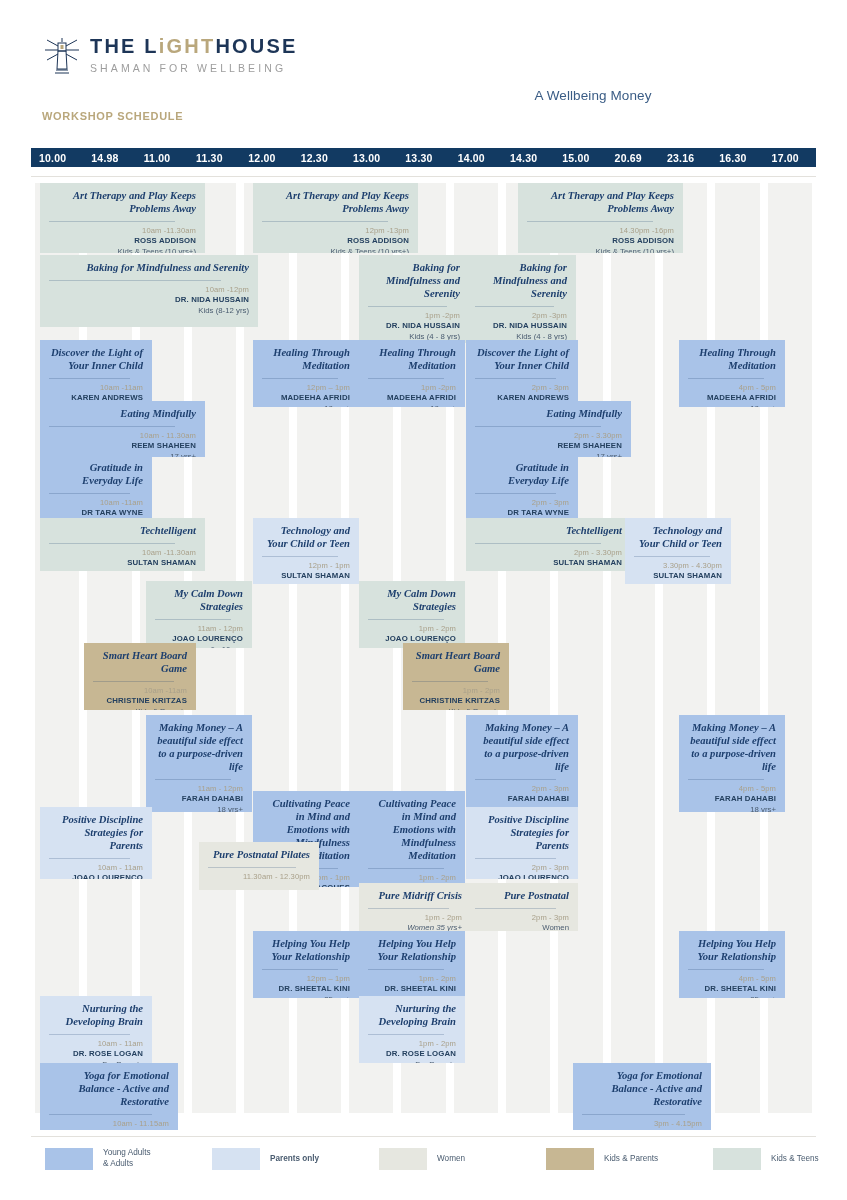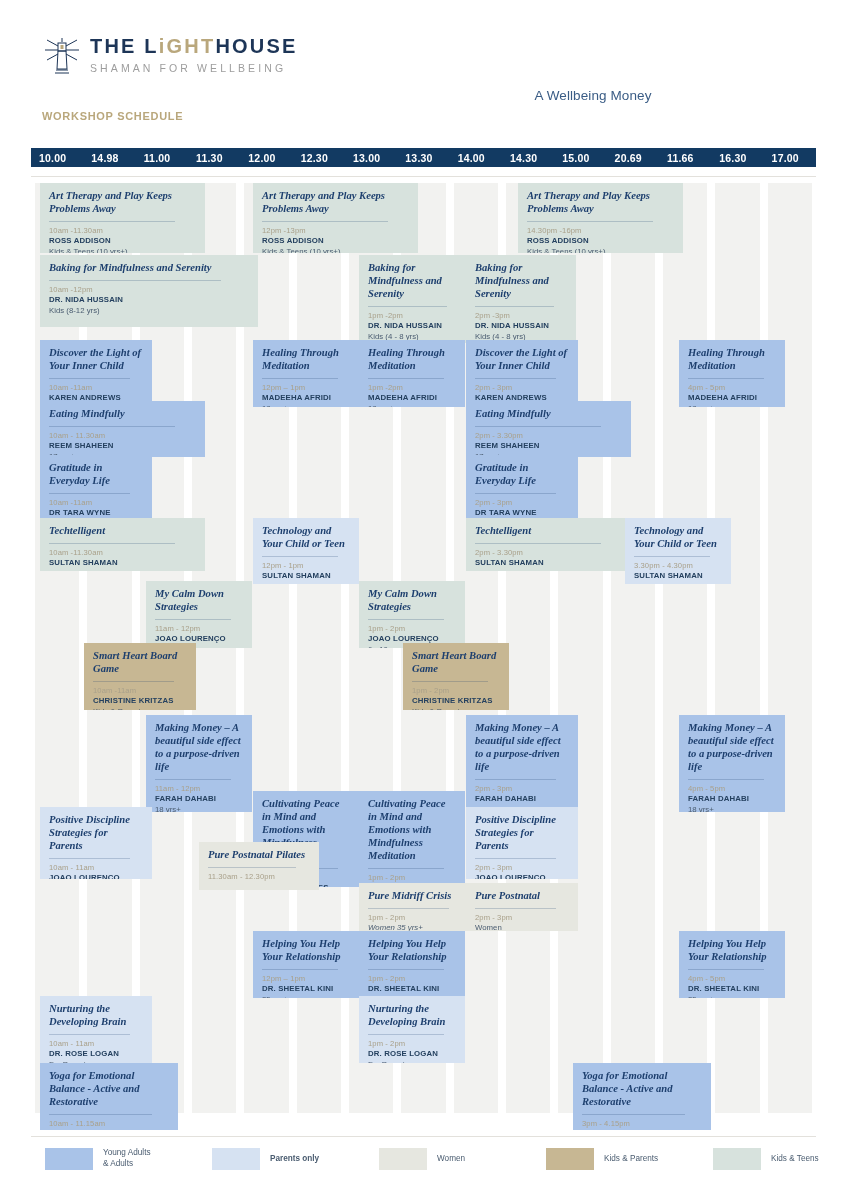--- a/index.html
+++ b/index.html
@@ -40,21 +40,21 @@
              background:#123a62; display:flex; }
   .timecell { flex:1 1 0; color:#ffffff; font-size:10.5px; font-weight:700;
               display:flex; align-items:center; padding-left:8px; letter-spacing:0.2px; }
 
   .rule-top { position:absolute; left:31px; top:176px; width:785px; height:1px; background:#e3e1dc; }
 
   
   .grid { position:absolute; left:31px; top:183px; width:785px; height:930px; }
   .stripe { position:absolute; top:0; height:930px; background:#f2f2f0; }
 
-  .block { position:absolute; padding:7px 9px 8px 9px; overflow:hidden; }
+  .block { position:absolute; padding:7px 9px 8px 9px; overflow:hidden;text-align:right; }
   .b-title { font-family:"Liberation Serif", serif; font-style:italic; font-weight:700;
              font-size:10.6px; line-height:1.22; color:#1d3f6e; }
   .b-sep { height:1px; background:rgba(29,63,110,0.22); margin:5px 0 4px 0; width:86%; }
   .b-time { font-size:7.6px; color:#a9a08a; letter-spacing:0.1px; line-height:1.35; }
   .b-pres { font-size:7.8px; font-weight:700; color:#24405f; letter-spacing:0.15px; line-height:1.4; }
   .b-aud  { font-size:7.8px; color:#4a5c70; line-height:1.32; }
 
   .c-blue   { background:#a9c3e8; }
   .c-ltblue { background:#d6e2f2; }
   .c-women  { background:#e6e7e0; }
@@ -108,21 +108,21 @@
       <div class="timecell">11.00</div>
       <div class="timecell">11.30</div>
       <div class="timecell">12.00</div>
       <div class="timecell">12.30</div>
       <div class="timecell">13.00</div>
       <div class="timecell">13.30</div>
       <div class="timecell">14.00</div>
       <div class="timecell">14.30</div>
       <div class="timecell">15.00</div>
       <div class="timecell">20.69</div>
-      <div class="timecell">11.66</div>
+      <div class="timecell">23.16</div>
       <div class="timecell">16.30</div>
       <div class="timecell">17.00</div>
     </div>
   <div class="rule-top"></div>
 
   <div class="grid" id="grid">
       <div class="stripe" style="left: 4px; width: 44.3333px;"></div>
       <div class="stripe" style="left: 56.3333px; width: 44.3333px;"></div>
       <div class="stripe" style="left: 108.667px; width: 44.3333px;"></div>
       <div class="stripe" style="left: 161px; width: 44.3333px;"></div>

